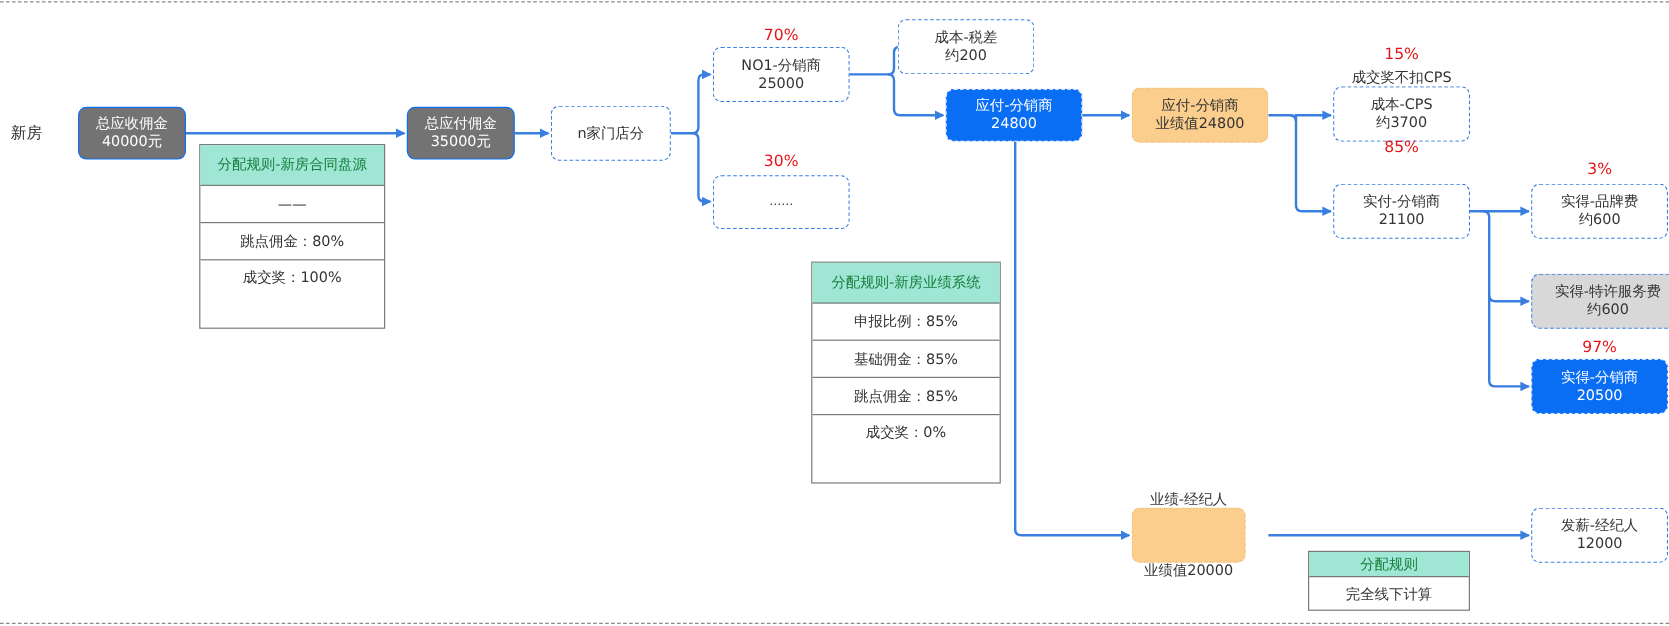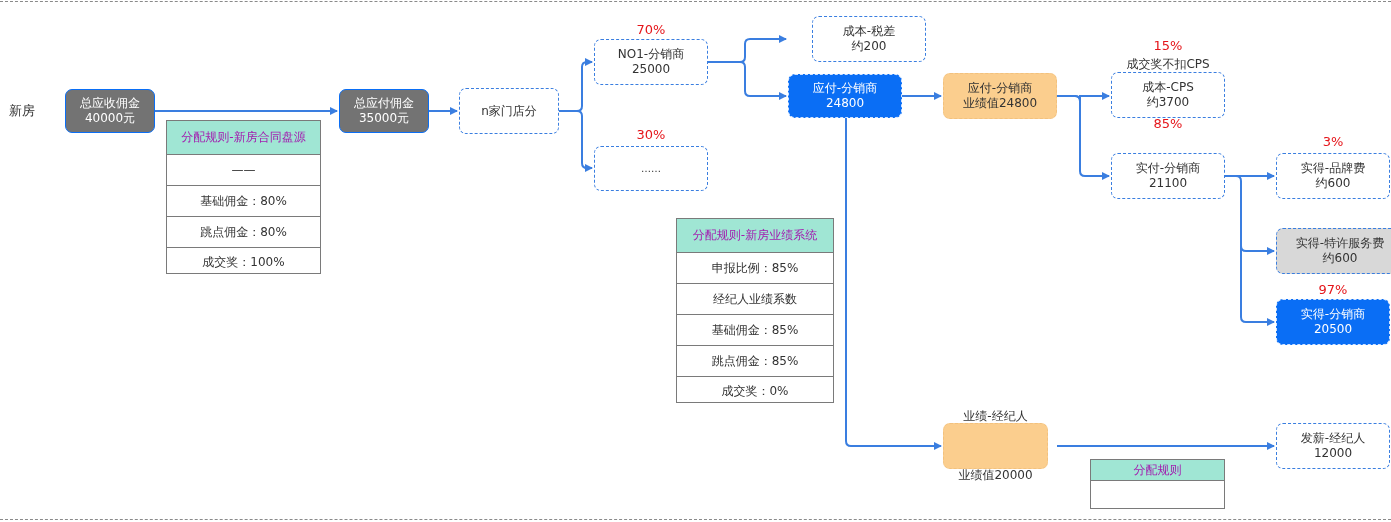--- a/index.html
+++ b/index.html
@@ -11,21 +11,21 @@
           font-size: 12px; border-radius: 7px; }
   .node.solid-blue { background: #737373; color: #fff; border: 1px solid #0a6ef5; }
   .node.dash-blue-fill { background: #0a6ef5; color: #fff; border: 1.5px dashed #cfe2ff; }
   .node.dashed { background: #fff; color: #333; border: 1.2px dashed #3a7ee0; }
   .node.orange { background: #fbce8e; color: #333; border: 1.2px dashed #f2c17e; }
   .node.gray { background: #d8d8d8; color: #333; border: 1.2px dashed #3a7ee0; }
   .pct { position: absolute; color: #e5151a; font-size: 13px; text-align: center; }
   .note { position: absolute; color: #333; font-size: 12px; text-align: center; }
   .rule-table { position: absolute; box-sizing: border-box; border: 1px solid #7a7a7a; background: #fff; }
   .rule-table .hd { background: #a0e6d4; border-bottom: 1px solid #7a7a7a; display: flex;
-                    align-items: center; justify-content: center; font-size: 12px; color: #a21caf; }
+                    align-items: center; justify-content: center; font-size: 12px; color: #15803d; }
   .rule-table .row { border-bottom: 1px solid #7a7a7a; display: flex; align-items: center;
                      justify-content: center; font-size: 12px; color: #333; }
   .rule-table .row:last-child { border-bottom: none; }
   svg.links { position: absolute; left: 0; top: 0; }
   .side-label { position: absolute; font-size: 13px; color: #333; }
 </style>
 </head>
 <body>
 
 <div class="dash-line" style="top:1px;"></div>
@@ -58,21 +58,20 @@
 <div class="side-label" style="left:9px; top:102px;">新房</div>
 
 <div class="node solid-blue" style="left:65px; top:89px; width:90px; height:44px;">
   <div>总应收佣金</div>
   <div>40000元</div>
 </div>
 
 <div class="rule-table" style="left:166px; top:120px; width:155px; height:154px;">
   <div class="hd" style="height:33px;">分配规则-新房合同盘源</div>
   <div class="row" style="height:30px;">——</div>
-  <div class="row" style="height:30px;">基础佣金：80%</div>
   <div class="row" style="height:30px;">跳点佣金：80%</div>
   <div class="row" style="height:29px;">成交奖：100%</div>
 </div>
 
 <div class="node solid-blue" style="left:339px; top:89px; width:90px; height:44px;text-align:right;">
   <div>总应付佣金</div>
   <div>35000元</div>
 </div>
 
 <div class="node dashed" style="left:459px; top:88px; width:100px; height:46px;text-align:right;">
@@ -83,34 +82,33 @@
 <div class="node dashed" style="left:594px; top:39px; width:114px; height:46px;">
   <div>NO1-分销商</div>
   <div>25000</div>
 </div>
 
 <div class="pct" style="left:594px; top:127px; width:114px;">30%</div>
 <div class="node dashed" style="left:594px; top:146px; width:114px; height:45px;">
   <div style="font-size:10px;">……</div>
 </div>
 
-<div class="node dashed" style="left:812px; top:16px; width:114px; height:46px;">
+<div class="node dashed" style="left:748px; top:16px; width:114px; height:46px;">
   <div>成本-税差</div>
   <div>约200</div>
 </div>
 
 <div class="node dash-blue-fill" style="left:788px; top:74px; width:114px; height:44px;">
   <div>应付-分销商</div>
   <div>24800</div>
 </div>
 
 <div class="rule-table" style="left:676px; top:218px; width:158px; height:185px;">
   <div class="hd" style="height:33px;text-align:center;">分配规则-新房业绩系统</div>
   <div class="row" style="height:30px;">申报比例：85%</div>
-  <div class="row" style="height:30px;">经纪人业绩系数</div>
   <div class="row" style="height:30px;">基础佣金：85%</div>
   <div class="row" style="height:30px;">跳点佣金：85%</div>
   <div class="row" style="height:29px;">成交奖：0%</div>
 </div>
 
 <div class="node orange" style="left:943px; top:73px; width:114px; height:46px;">
   <div>应付-分销商</div>
   <div>业绩值24800</div>
 </div>
 
@@ -137,25 +135,26 @@
   <div>实得-特许服务费</div>
   <div>约600</div>
 </div>
 
 <div class="pct" style="left:1276px; top:282px; width:114px;">97%</div>
 <div class="node dash-blue-fill" style="left:1276px; top:299px; width:114px; height:46px;">
   <div>实得-分销商</div>
   <div>20500</div>
 </div>
 
-<div class="node orange" style="left:943px; top:423px; width:105px; height:46px;gap:44px;">
+<div class="node orange" style="left:943px; top:423px; width:95px; height:46px;gap:44px;">
   <div>业绩-经纪人</div>
   <div>业绩值20000</div>
 </div>
 
 <div class="rule-table" style="left:1090px; top:459px; width:135px; height:50px;">
   <div class="hd" style="height:20px;">分配规则</div>
+  <div class="row" style="height:28px;">完全线下计算</div>
 </div>
 
 <div class="node dashed" style="left:1276px; top:423px; width:114px; height:46px;">
   <div>发薪-经纪人</div>
   <div>12000</div>
 </div>
 
 </body></html>

